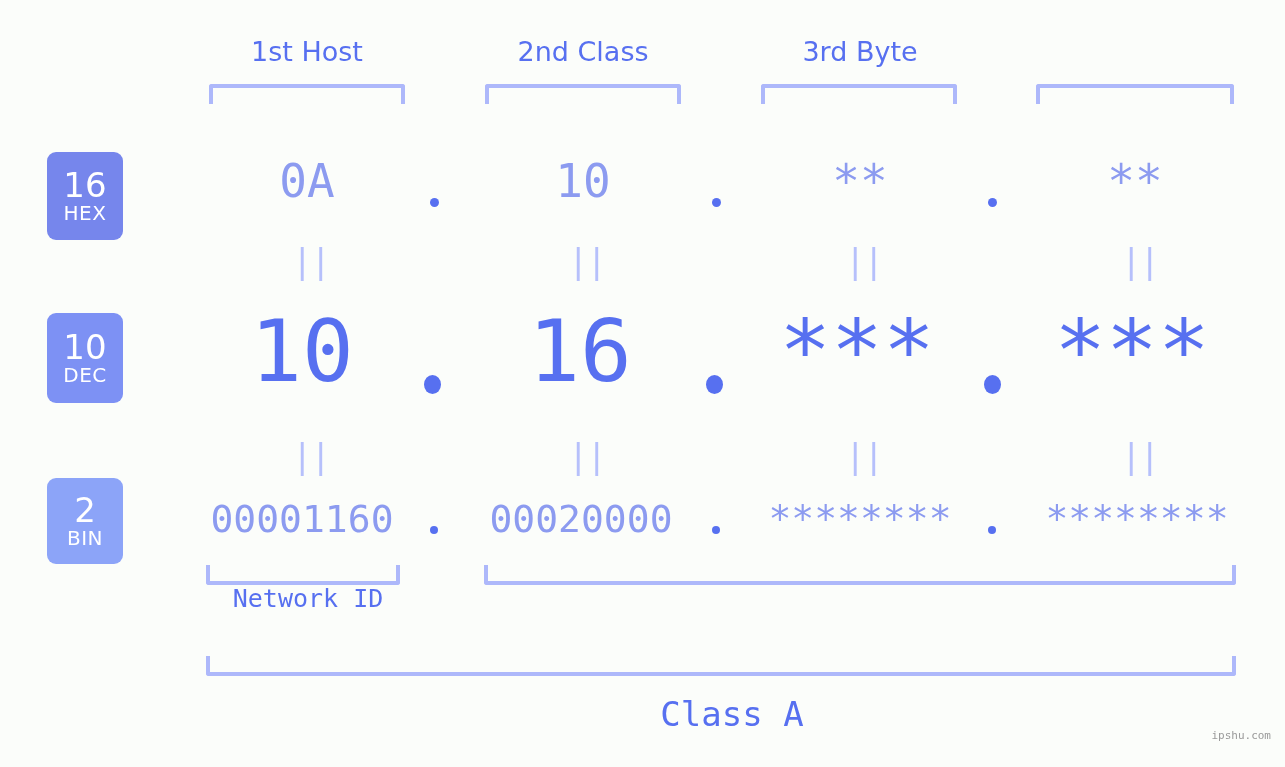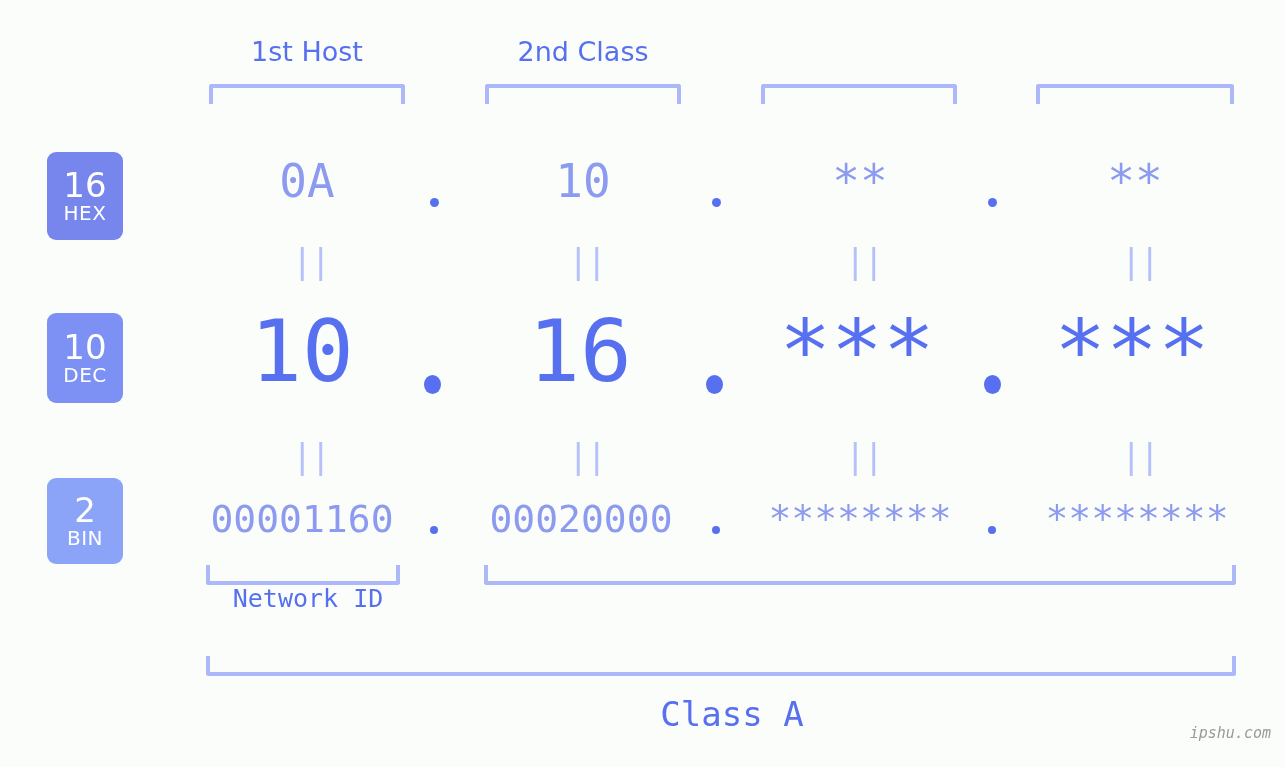--- a/index.html
+++ b/index.html
@@ -149,33 +149,33 @@
     color: #5770f0;
     white-space: nowrap;
   }
 
   
   .watermark {
     position: absolute;
     right: 14px;
     bottom: 25px;
     font-family: "DejaVu Sans Mono", monospace;
-    font-size: 15px;
+    font-size: 11px;
     color: #9a9a9a;
     white-space: nowrap;
-    font-style: italic;
   }
 </style>
 </head>
 <body>
 
 <div id="stage">
 
   <div class="byte-title" style="left:207px; width:200px;">1st Host</div>
   <div class="byte-title" style="left:483px; width:200px;">2nd Class</div>
+  <div class="byte-title" style="left:760px; width:200px;">3rd Byte</div>
 
   <div class="bracket-top" style="left:209px; width:196px;"></div>
   <div class="bracket-top" style="left:485px; width:196px;"></div>
   <div class="bracket-top" style="left:761px; width:196px;"></div>
   <div class="bracket-top" style="left:1036px; width:198px;"></div>
 
   <div class="badge" style="top:152px; height:88px; background:#7686ec;">
     <span class="badge-num">16</span>
     <span class="badge-name">HEX</span>
   </div>

